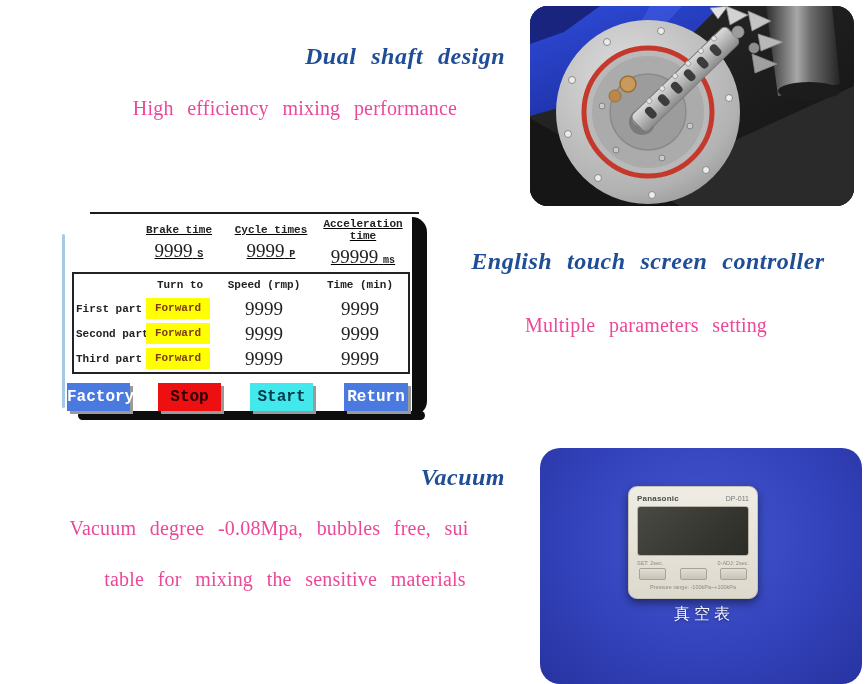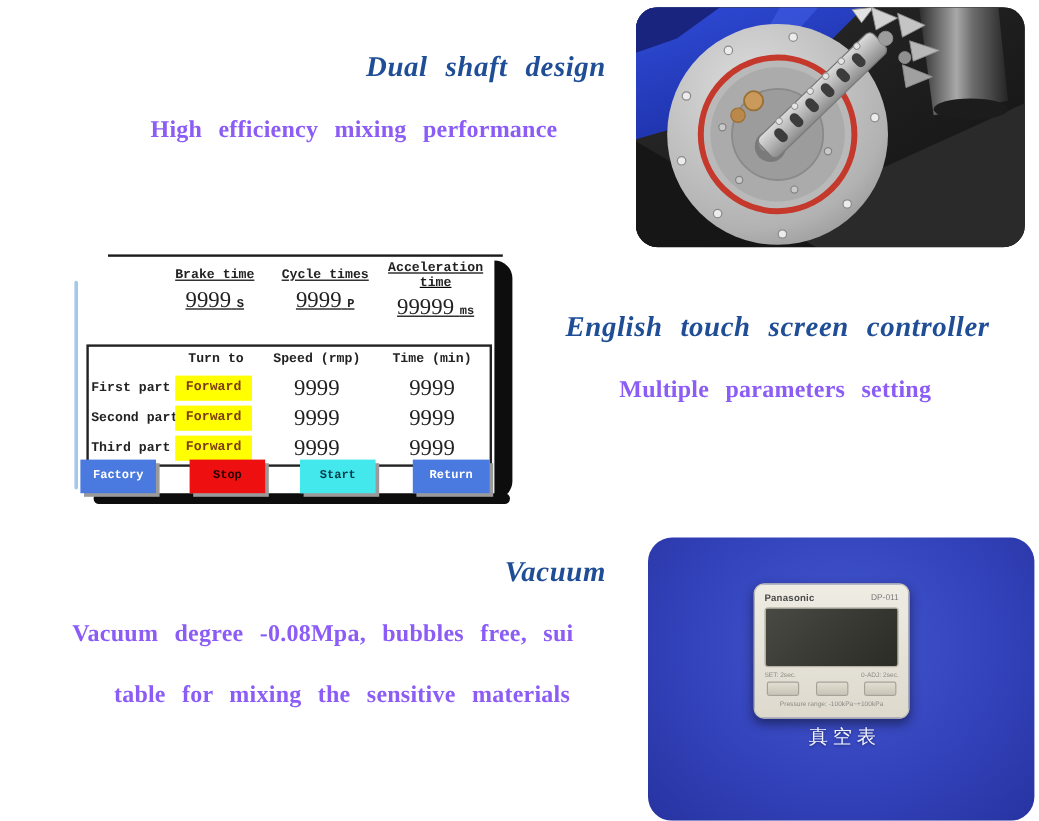--- a/index.html
+++ b/index.html
@@ -3,26 +3,26 @@
 <meta charset="utf-8">
 <style>
   * { margin:0; padding:0; box-sizing:border-box; }
   html,body { width:866px; height:684px; background:#ffffff; overflow:hidden;
               font-family:"Liberation Serif", serif; }
   #stage { position:relative; width:866px; height:684px; background:#fff; }
 
   
   .feat-head { position:absolute; color:#1f4e96; font-style:italic; font-weight:bold;
                font-size:24px; letter-spacing:0.5px; word-spacing:0.35em; }
-  .feat-body { position:absolute; color:#8b5cf6; font-weight:bold; font-size:20px;
+  .feat-body { position:absolute; color:#ec4899; font-weight:normal; font-size:20px;
                word-spacing:0.42em; letter-spacing:0.2px; }
 
   #dual-head   { left:240px; top:43px;  width:265px; text-align:right; }
   #dual-body   { left:80px;  top:97px;  width:430px; text-align:center; }
-  #ctrl-head   { left:448px; top:260px; width:400px; text-align:center; }
+  #ctrl-head   { left:448px; top:248px; width:400px; text-align:center; }
   #ctrl-body   { left:465px; top:314px; width:362px; text-align:center; }
   #vac-head    { left:300px; top:464px; width:205px; text-align:right; }
   #vac-body1   { left:28px;  top:517px; width:482px; text-align:center; }
   #vac-body2   { left:60px;  top:568px; width:450px; text-align:center; }
 
   
   #mixer-photo { position:absolute; left:530px; top:6px; width:324px; height:200px;
                  border-radius:18px; overflow:hidden; background:#1f1f1f; }
   #mixer-photo svg { display:block; width:100%; height:100%; }
 
@@ -40,32 +40,32 @@
 
   .params-row { position:absolute; left:4px; top:6px; width:344px; display:grid;
                 grid-template-columns:66px 94px 90px 94px; }
   .param-cell { grid-row:1; text-align:center;text-decoration:underline; }
   .param-label { font-size:11px; font-weight:bold; color:#222; line-height:12px; padding-top:6px; }
   .param-label.tall { padding-top:0;text-align:center; }
   .param-value { font-size:19px; font-family:"Liberation Serif", serif; color:#222; margin-top:4px; }
   .param-unit  { font-size:10px; font-family:"Liberation Mono", monospace; font-weight:bold; }
 
   .ctrl-table { position:absolute; left:10px; top:60px; width:338px; height:102px;
-                border:2px solid #222; background:#fff;margin-top:15px; }
+                border:2px solid #222; background:#fff; }
   .t-grid { display:grid; grid-template-columns:72px 68px 100px 92px; align-items:center; }
   .t-head { height:22px; }
   .t-head .hcell { font-size:11px; font-weight:bold; color:#222; text-align:center; }
   .t-row { height:25px; }
   .row-label { font-size:11px; font-weight:bold; color:#222; padding-left:2px; white-space:nowrap; }
   .fwd-btn { background:#ffff00; color:#7c3a12; font-size:11px; font-weight:bold;
              width:64px; height:21px; line-height:21px; text-align:center; cursor:pointer; }
   .num-cell { font-size:19px; font-family:"Liberation Serif", serif; color:#222; text-align:center; }
 
   .ctrl-btn { position:absolute; top:171px; width:63px; height:28px; border:none;
-              font-family:"Liberation Mono", monospace; font-size:10px; font-weight:bold;
+              font-family:"Liberation Mono", monospace; font-size:16px; font-weight:bold;
               box-shadow:3px 3px 0 #9a9a9a; cursor:pointer; text-align:center; line-height:28px; }
   .btn-factory { left:5px;   background:#4a7ae0; color:#ffffff; }
   .btn-stop    { left:96px;  background:#ee1010; color:#240000; }
   .btn-start   { left:188px; background:#42e8ec; color:#003a4a; }
   .btn-return  { left:282px; background:#4a7ae0; color:#ffffff; width:64px; }
 
   
   #vacuum-photo { position:absolute; left:540px; top:448px; width:322px; height:236px;
                   border-radius:20px; overflow:hidden;
                   background:radial-gradient(ellipse at 50% 38%, #4356cc 0%, #3343bc 55%, #2733a0 100%); }

